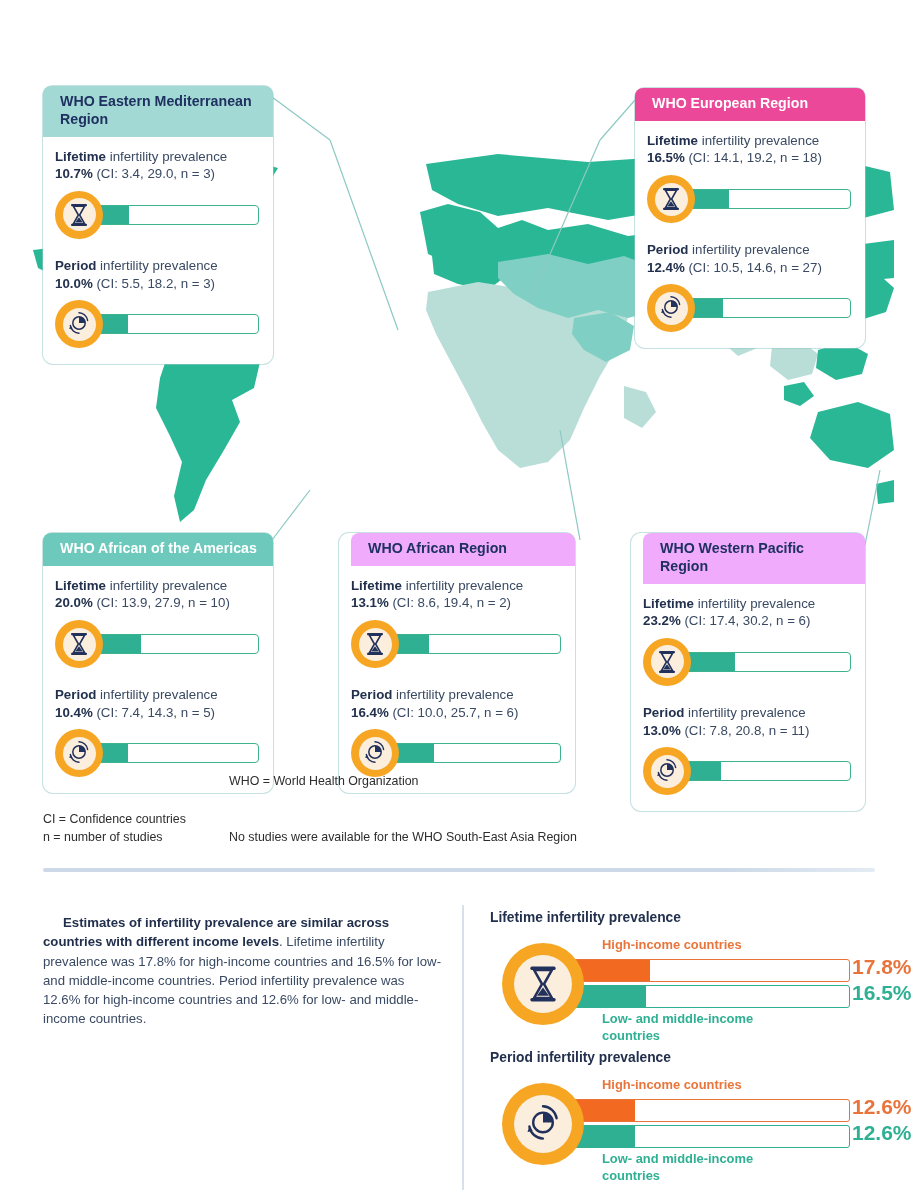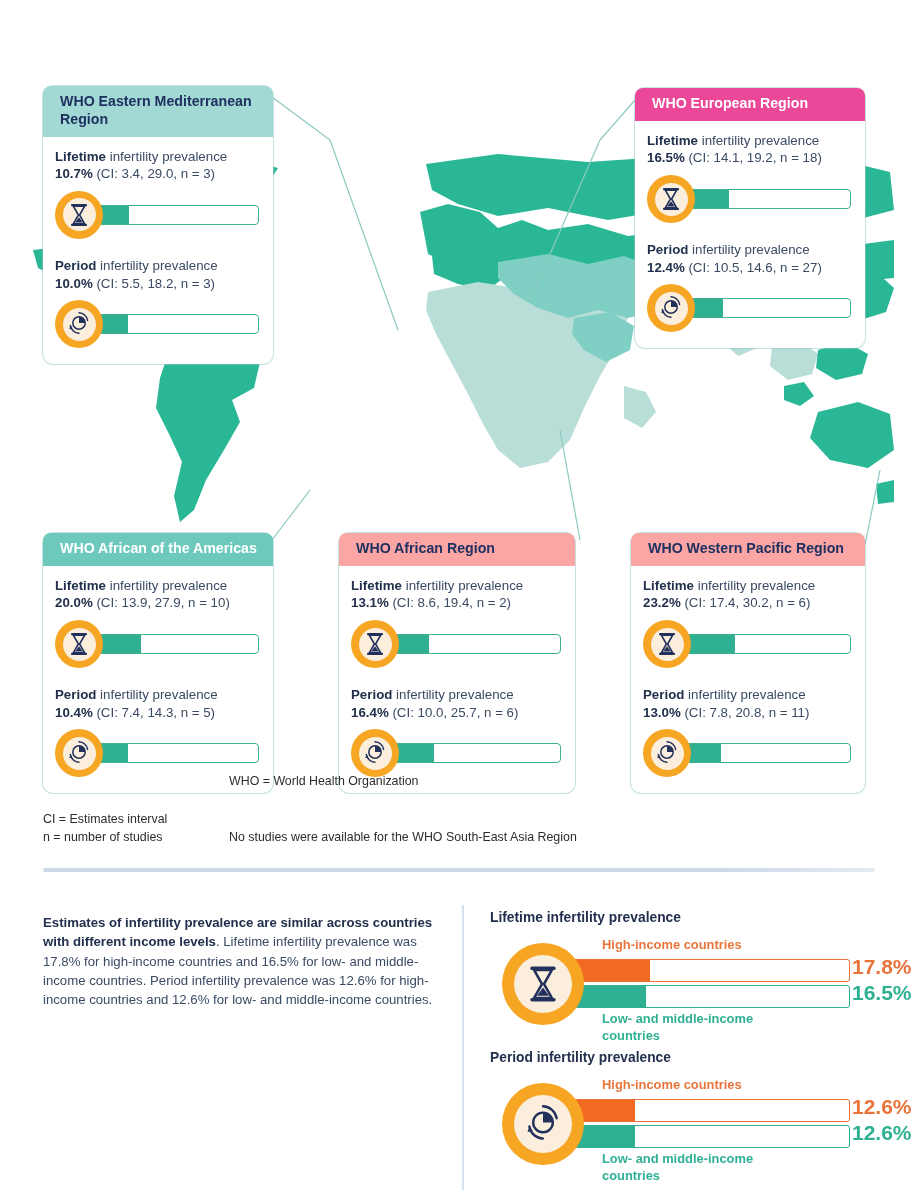--- a/index.html
+++ b/index.html
@@ -40,21 +40,21 @@
   }
   .card-head {
     border-radius: 8px 8px 0 0;
     padding: 7px 11px 8px 17px;
     font-size: 14.2px; font-weight: bold;
     line-height: 1.25;
   }
   .head-light { background: #a3d9d5; color: #1f3160; }
   .head-dark  { background: #ec4899; color: #ffffff; }
   .head-mid   { background: #6cc9bc; color: #ffffff; }
-  .head-pale  { background: #fca5a5; color: #1f3160; }
+  .head-pale  { background: #f0abfc; color: #1f3160; margin-left: 12px; }
 
   .card-body { padding: 11px 12px 14px 12px; }
 
   .metric { position: relative; }
   .metric + .metric { margin-top: 16px; }
   .metric-label {
     font-size: 13.3px; color: #3a4a63; line-height: 1.33;
     white-space: nowrap;
   }
   .metric-label b { color: #22304d; font-weight: bold; }
@@ -103,21 +103,21 @@
   #vr {
     position: absolute; left: 462px; top: 905px;
     width: 2px; height: 285px; background: #d7e1ec;
   }
 
   
   #summary {
     position: absolute; left: 43px; top: 913px; width: 400px;
     font-size: 13.2px; line-height: 1.46; color: #3a4a63;
   }
-  #summary b { color: #22304d; font-weight: bold; }
+  #summary b { color: #22304d; font-weight: bold; margin-left: 20px; }
 
   
   .income-block { position: absolute; width: 420px; }
   .income-title {
     font-size: 13.8px; font-weight: bold; color: #22304d;
     margin-bottom: 4px;
   }
   .income-chart { position: relative; height: 110px; }
   .big-circle {
     position: absolute; left: 12px; top: 14px;
@@ -474,21 +474,21 @@
             </div>
           </div>
           <div class="bar-track">
             <div class="bar-fill" style="width: 22.05%;"></div>
           </div>
         </div>
       </div>
     </div>
   </div>
 
-  <div class="foot" style="left:43px; top:810px;">CI = Estimates interval</div>
+  <div class="foot" style="left:43px; top:810px;">CI = Confidence countries</div>
   <div class="foot" style="left:43px; top:828px;">n = number of studies</div>
   <div class="foot" style="left:229px; top:772px;">WHO = World Health Organization</div>
   <div class="foot" style="left:229px; top:828px;">No studies were available for the WHO South-East Asia Region</div>
 
   <div id="hr"></div>
   <div id="vr"></div>
 
   <div id="summary">
     <b>Estimates of infertility prevalence are similar across countries with different income levels</b><span>. Lifetime infertility prevalence was 17.8% for high-income countries and 16.5% for low- and middle-income countries. Period infertility prevalence was 12.6% for high-income countries and 12.6% for low- and middle-income countries.</span>
   </div>

